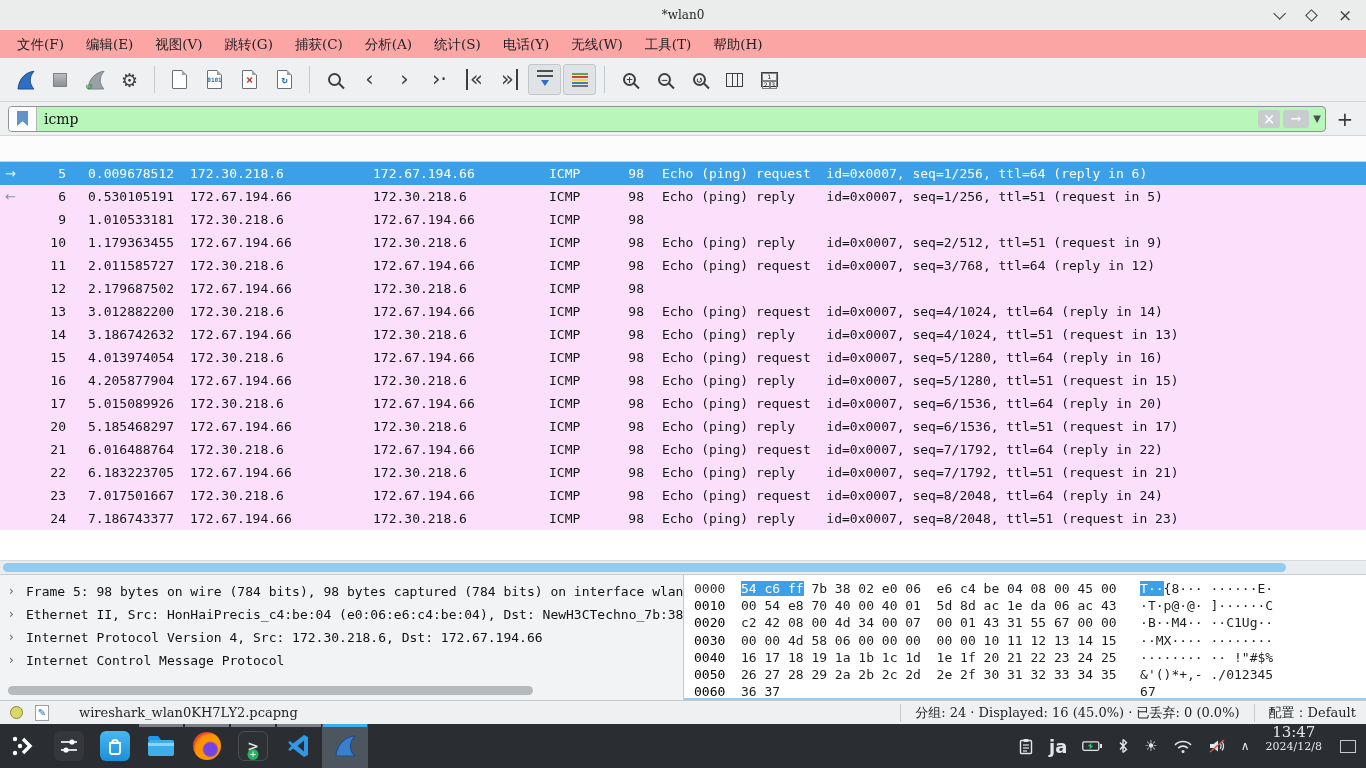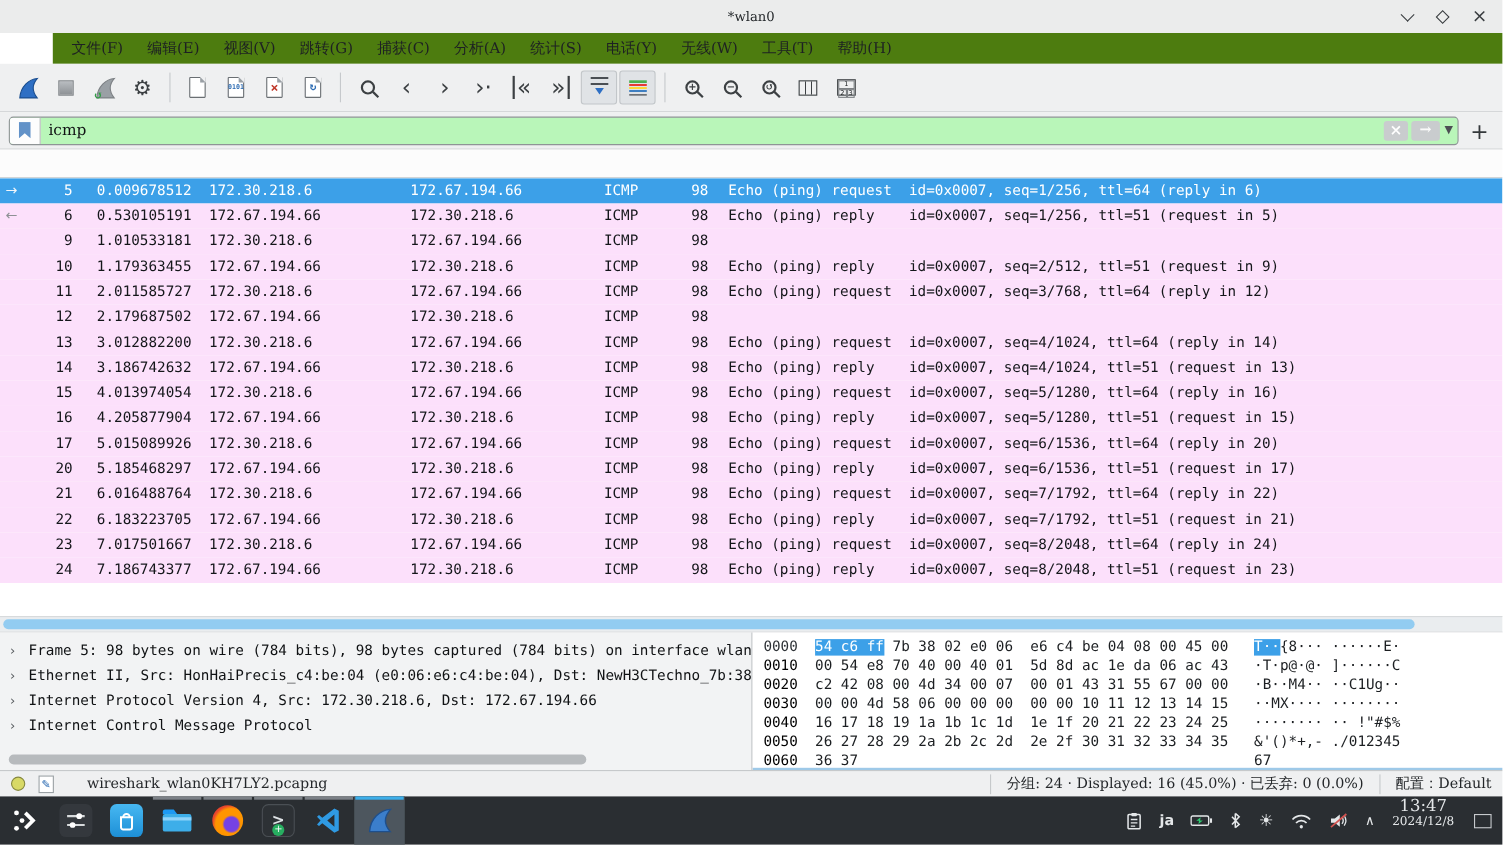--- a/index.html
+++ b/index.html
@@ -11,21 +11,21 @@
   .titlebar { height:30px; background:#ebecec; display:flex; align-items:center; position:relative; flex:0 0 auto; }
   .tb-appicon { margin-left:8px; display:flex; }
   .tb-title { position:absolute; left:0; right:0; text-align:center; font-size:12px; color:#24282b; }
   .tb-controls { margin-left:auto; display:flex; align-items:center; gap:20px; padding-right:14px; z-index:2; }
   .wc { width:14px; height:14px; display:flex; align-items:center; justify-content:center; color:#3a3e41; cursor:default; }
   .wc-min { width:9px; height:9px; border-right:1.6px solid #3a3e41; border-bottom:1.6px solid #3a3e41; transform:rotate(45deg) translateY(-3px); }
   .wc-max { width:9px; height:9px; border:1.6px solid #3a3e41; transform:rotate(45deg); }
   .wc-close { font-size:17px; line-height:1; }
 
   
-  .menubar { height:28px; background:#4d7c0f; display:flex; align-items:center; padding-left:6px; flex:0 0 auto;margin-left:48px; }
+  .menubar { height:28px; background:#fca5a5; display:flex; align-items:center; padding-left:6px; flex:0 0 auto; }
   .menu-item { padding:0 11px; height:24px; line-height:24px; font-size:13.5px; color:#1d2023; }
 
   
   .toolbar { height:44px; background:#eff0f1; display:flex; align-items:center; padding-left:8px; gap:2px; border-bottom:1px solid #d2d4d6; flex:0 0 auto; }
   .tbtn { width:33px; height:31px; display:flex; align-items:center; justify-content:center; border-radius:3px; border:1px solid transparent; }
   .tbtn.checked { background:#e0e3e6; border-color:#c2c6c9; }
   .tsep { width:1px; height:27px; background:#c6c9cc; margin:0 6px; }
   .glyph { font-family:"DejaVu Sans", sans-serif; color:#3c4043; }
   .g-arrow { font-size:21px; line-height:1; }
   .g-firstbar { border-left:2px solid #3c4043; padding-left:2px; }
@@ -101,21 +101,21 @@
   .taskbar { height:44px; background:#2a2e32; display:flex; align-items:stretch; color:#e4e7e9; flex:0 0 auto; }
   .tapp { width:46px; display:flex; align-items:center; justify-content:center; position:relative; }
   .tapp .ind { position:absolute; top:0; left:1px; right:1px; height:3px; background:#7c8187; }
   .tapp.active { background:#4d565e; }
   .tapp.active .ind { background:#3daee9; }
   .tile { width:30px; height:30px; border-radius:6px; display:flex; align-items:center; justify-content:center; }
   .ffx { width:28px; height:28px; border-radius:50%; background:radial-gradient(circle at 62% 62%, #7542e4 0 26%, #ff9500 34% 58%, #e8452c 70%); }
   .konsole-plus { position:absolute; bottom:0px; left:50%; transform:translateX(-50%); width:11px; height:11px; border-radius:50%; background:#27ae60; color:#fff; font-size:9px; line-height:11px; text-align:center; font-family:"DejaVu Sans",sans-serif; }
   .tray { display:flex; align-items:center; gap:15px; margin-left:auto; margin-right:4px; }
   .trayic { display:flex; align-items:center; justify-content:center; font-family:"DejaVu Sans",sans-serif; color:#e4e7e9; }
-  .ja { font-size:13px; font-weight:bold; }
+  .ja { font-size:18px; font-weight:bold; }
   .clock { text-align:center; line-height:1.1; margin:0 12px; }
   .clock .t { font-size:15px; }
   .clock .d { font-size:11px; }
   .showdesk { width:16px; height:13px; border:1px solid #c7cacd; align-self:center; margin:0 10px 0 6px; }
 </style>
 </head>
 <body>
 
 <div class="win">
 

